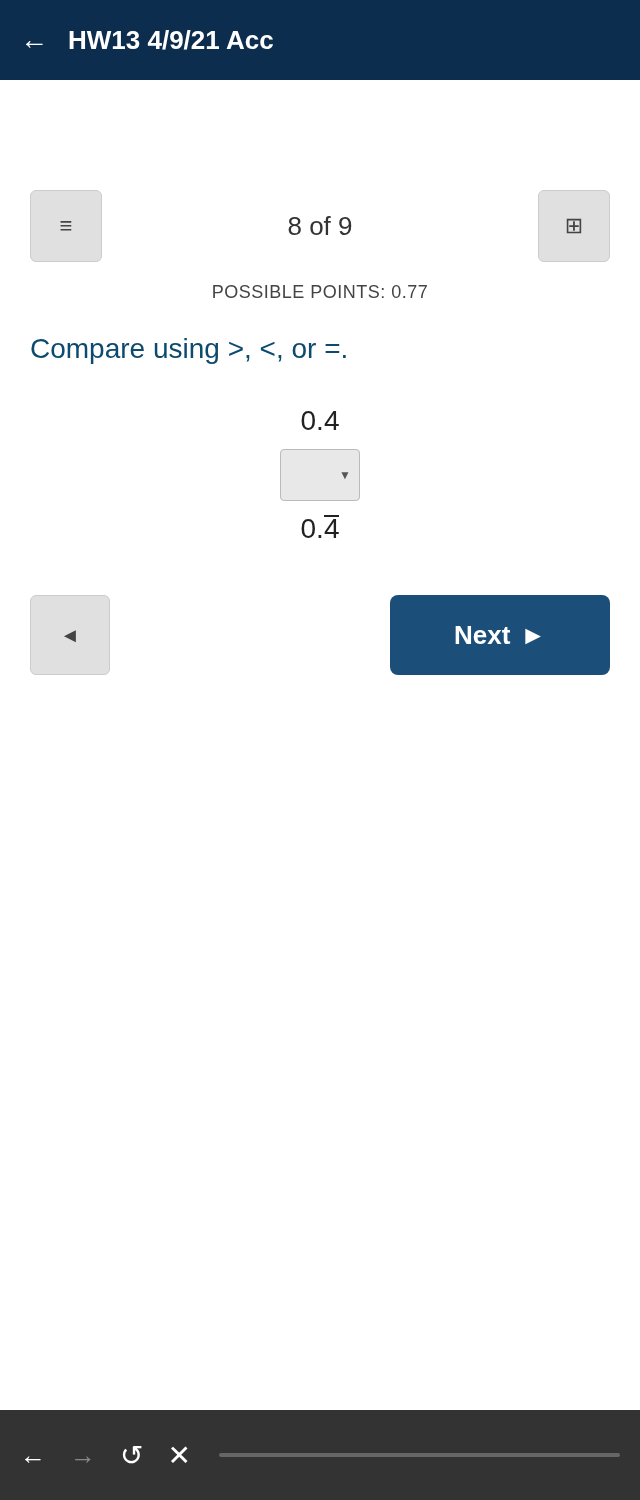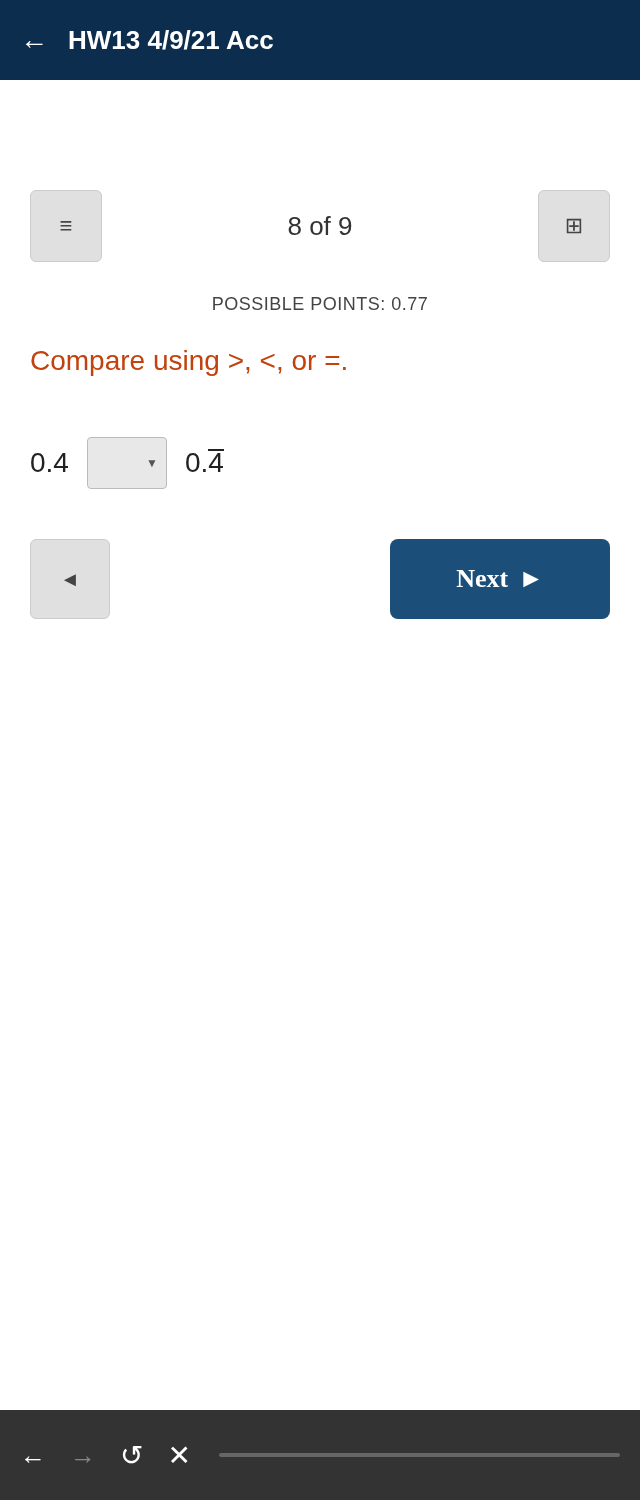--- a/index.html
+++ b/index.html
@@ -70,36 +70,36 @@
     }
 
     
     .points-label {
       text-align: center;
       font-size: 18px;
       color: #444;
       letter-spacing: 0.5px;
       margin-bottom: 30px;
       font-weight: 500;
-      margin-top: 12px;
     }
 
     
     .question-text {
       font-size: 28px;
-      color: #c2410c;
-      margin-bottom: 60px;
+      color: #0c4a6e;
+      margin-bottom: 40px;
     }
 
     
     .comparison-row {
       display: flex;
       align-items: center;
-      gap: 18px;
+      gap: 12px;
       margin-bottom: 50px;
+      flex-direction: column;
     }
     .left-value {
       font-size: 28px;
       color: #222;
     }
     .dropdown-btn {
       background: #e8e8e8;
       border: 1px solid #bbb;
       border-radius: 4px;
       width: 80px;
@@ -163,21 +163,20 @@
       width: 220px;
       height: 80px;
       display: flex;
       align-items: center;
       justify-content: center;
       cursor: pointer;
       font-size: 26px;
       font-weight: bold;
       color: white;
       gap: 10px;
-      font-family: Liberation Serif, serif;
     }
 
     
     .spacer { flex: 1; }
 
     
     .bottom-bar {
       background: #333;
       height: 90px;
       display: flex;

